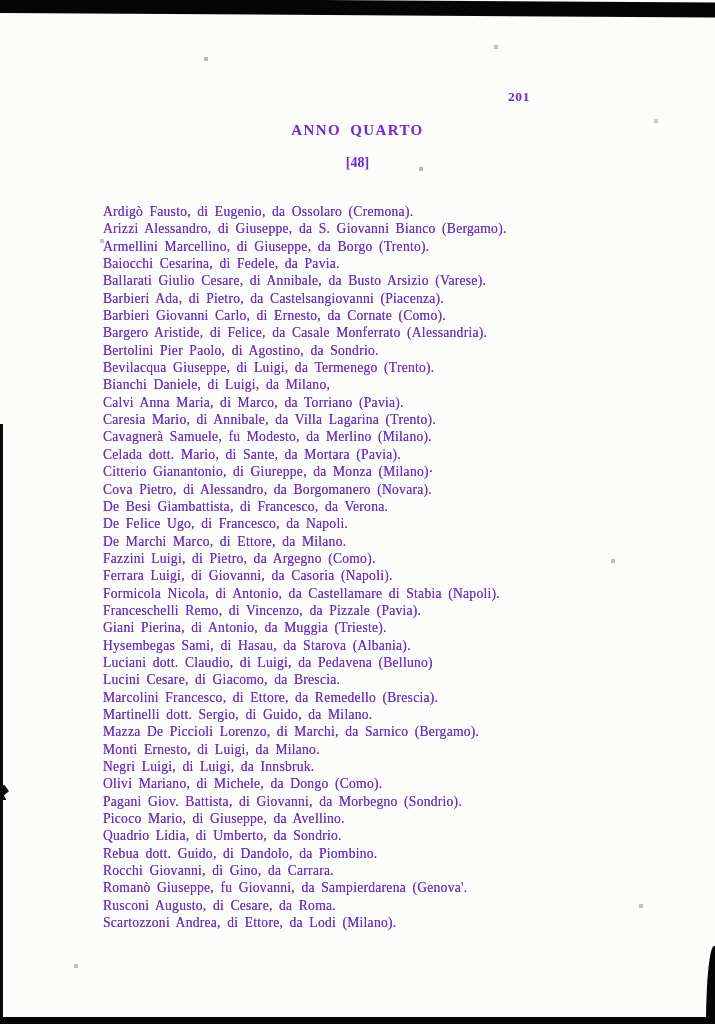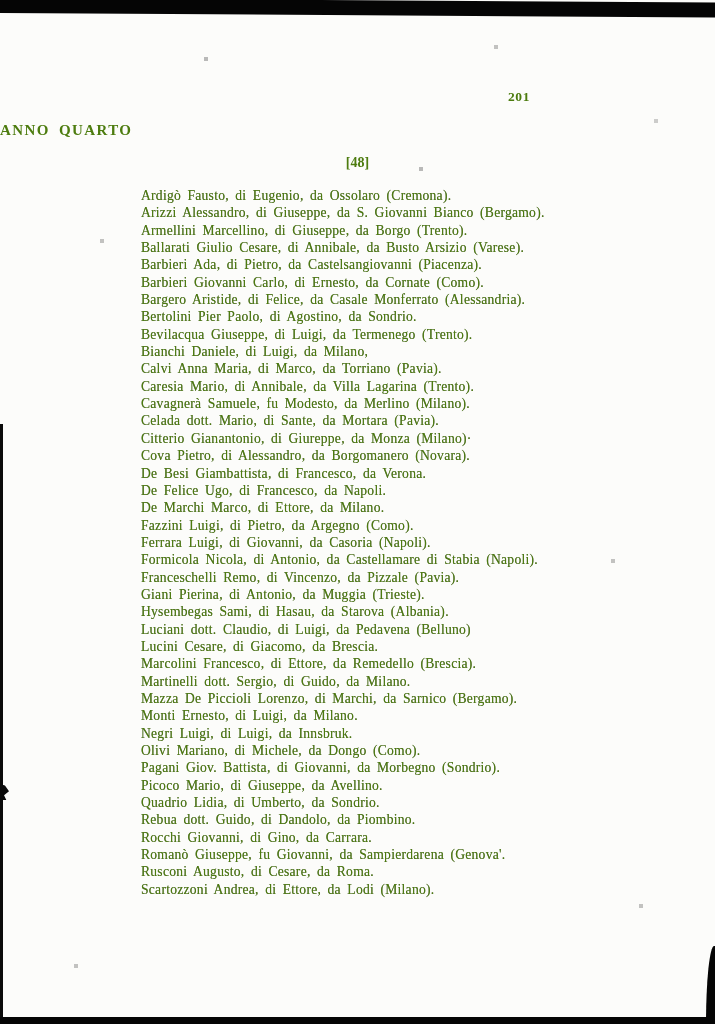--- a/index.html
+++ b/index.html
@@ -4,21 +4,21 @@
 <style>
   html, body { margin: 0; padding: 0; background: #444; }
   .page {
     position: relative;
     width: 715px;
     height: 1024px;
     margin: 0 auto;
     background: #fcfcfa;
     overflow: hidden;
     font-family: "Liberation Serif", "DejaVu Serif", serif;
-    color: #4d7c0f;
+    color: #6d28d9;
   }
 
   
   .scan-band-top {
     position: absolute;
     top: -2px; left: -6px;
     width: 730px; height: 15px;
     background: #050505;
     transform: rotate(0.35deg);
     transform-origin: left center;
@@ -68,43 +68,42 @@
     position: absolute;
     top: 89px; left: 508px;
     font-size: 13.5px;
     font-weight: 700;
     letter-spacing: 0.6px;
   }
   .title {
     position: absolute;
     top: 122px; left: 0;
     width: 715px;
-    text-align: left;
+    text-align: center;
     font-size: 15px;
     font-weight: 700;
     letter-spacing: 1.4px;
     word-spacing: 4px;
   }
   .bracket-number {
     position: absolute;
     top: 155px; left: 0;
     width: 715px;
     text-align: center;
     font-size: 14px;
     font-weight: 700;
   }
   .name-list {
     position: absolute;
-    top: 187px; left: 103px;
+    top: 203px; left: 103px;
     font-size: 13.6px;
     line-height: 17.35px;
     letter-spacing: 0.25px;
     word-spacing: 2.8px;
     text-shadow: 0 0 0.5px rgba(20,20,20,0.55);
-    margin-left: 38px;
   }
   .entry { white-space: nowrap; }
 </style>
 </head>
 <body>
 
 <div class="page">
 
   <div class="scan-band-top"></div>
   <div class="scan-bar-left"></div>
@@ -114,20 +113,21 @@
   <div class="scan-speckles"></div>
 
   <div class="page-number">201</div>
   <div class="title">ANNO QUARTO</div>
   <div class="bracket-number">[48]</div>
 
   <div class="name-list">
       <div class="entry">Ardigò Fausto, di Eugenio, da Ossolaro (Cremona).</div>
       <div class="entry">Arizzi Alessandro, di Giuseppe, da S. Giovanni Bianco (Bergamo).</div>
       <div class="entry">Armellini Marcellino, di Giuseppe, da Borgo (Trento).</div>
+      <div class="entry">Baiocchi Cesarina, di Fedele, da Pavia.</div>
       <div class="entry">Ballarati Giulio Cesare, di Annibale, da Busto Arsizio (Varese).</div>
       <div class="entry">Barbieri Ada, di Pietro, da Castelsangiovanni (Piacenza).</div>
       <div class="entry">Barbieri Giovanni Carlo, di Ernesto, da Cornate (Como).</div>
       <div class="entry">Bargero Aristide, di Felice, da Casale Monferrato (Alessandria).</div>
       <div class="entry">Bertolini Pier Paolo, di Agostino, da Sondrio.</div>
       <div class="entry">Bevilacqua Giuseppe, di Luigi, da Termenego (Trento).</div>
       <div class="entry">Bianchi Daniele, di Luigi, da Milano,</div>
       <div class="entry">Calvi Anna Maria, di Marco, da Torriano (Pavia).</div>
       <div class="entry">Caresia Mario, di Annibale, da Villa Lagarina (Trento).</div>
       <div class="entry">Cavagnerà Samuele, fu Modesto, da Merlino (Milano).</div>

